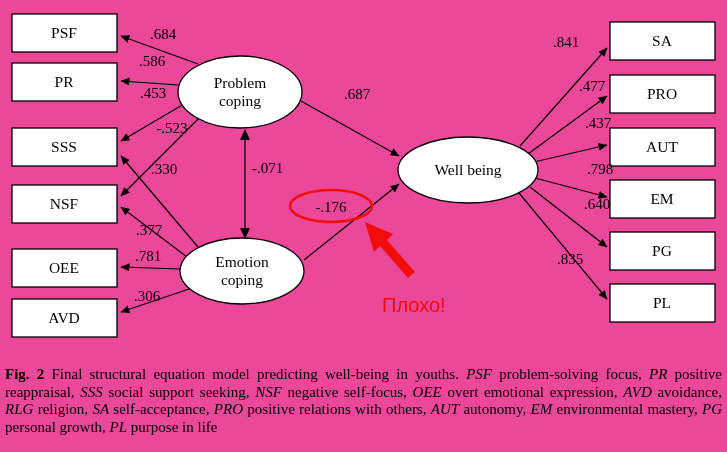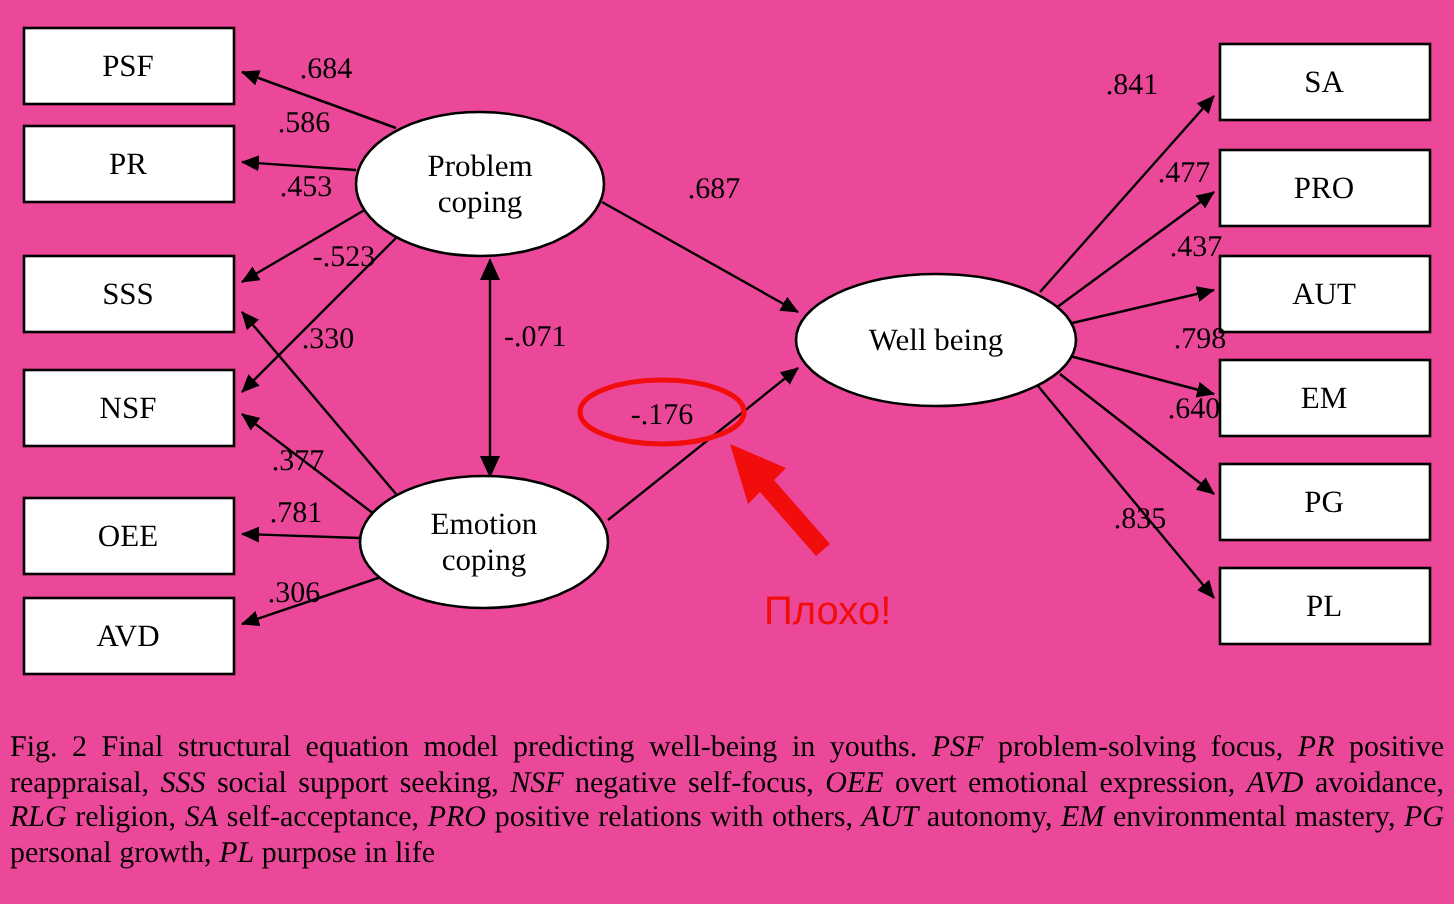--- a/index.html
+++ b/index.html
@@ -9,21 +9,21 @@
   .box-label{font-size:15.5px;text-anchor:middle;}
   .latent-label{font-size:15.5px;text-anchor:middle;}
   .coef{font-size:15px;text-anchor:middle;}
   .coef-start{font-size:15px;text-anchor:start;}
   .shape{fill:#fff;stroke:#000;stroke-width:1.3;}
   .path-line{stroke:#000;stroke-width:1.2;fill:none;}
   .red-stroke{fill:none;stroke:#f20d0d;stroke-width:2.6;}
   .red-fill{fill:#f20d0d;stroke:none;}
   .annot-text{font-family:"Liberation Sans",sans-serif;font-size:20px;fill:#f20d0d;}
   .caption{margin:0;padding:4px 5px 0 5px;font-size:15px;line-height:17.6px;text-align:justify;color:#000;}
-  .caption b{font-weight:normal;}
+  .caption b{font-weight:bold;}
   .caption i{font-style:italic;}
 </style>
 </head>
 <body>
 
 <div class="page">
 
   <svg width="727" height="362" viewBox="0 0 727 362">
     <defs>
       <marker id="ah" markerWidth="10" markerHeight="9" refX="8.5" refY="4" orient="auto" markerUnits="userSpaceOnUse">

